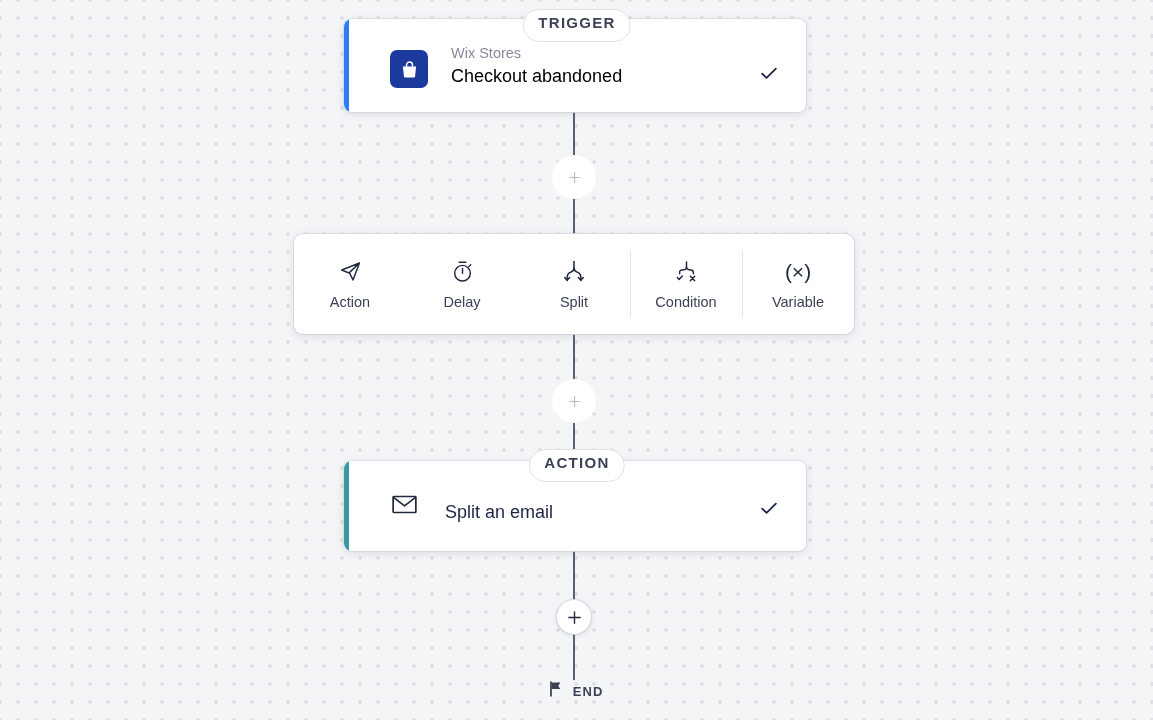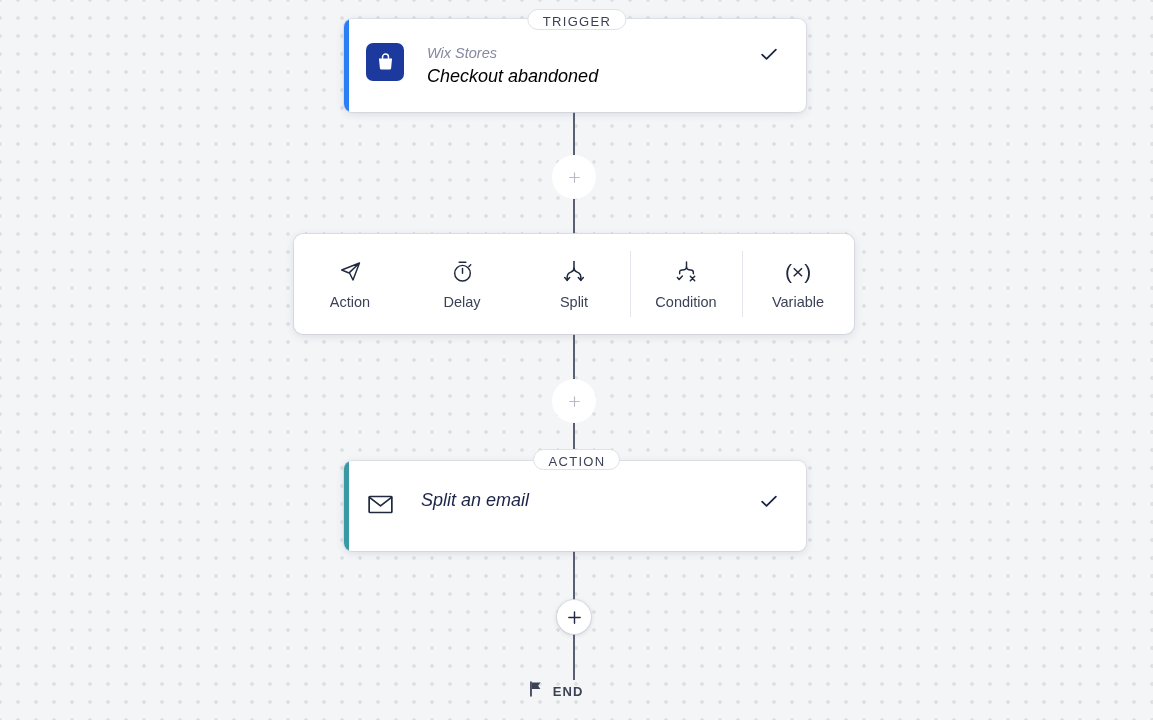--- a/index.html
+++ b/index.html
@@ -34,23 +34,23 @@
   #conn-3 { top: 548px;  height: 132px; }
 
   
   .badge {
     position: absolute;
     left: 50%;
     transform: translateX(-50%);
     background: #ffffff;
     border: 1px solid #dfe1e6;
     border-radius: 999px;
-    padding: 4px 14px 0 15px;
-    font-size: 13px;
-    font-weight: 400;
+    padding: 4px 14px 10px 15px;
+    font-size: 15px;
+    font-weight: 700;
     letter-spacing: 1.3px;
     color: #3b4256;
     z-index: 5;
     white-space: nowrap;
   }
   #badge-trigger { top: 9px; }
   #badge-action  { top: 449px; }
 
   
   .card {
@@ -68,24 +68,23 @@
     position: absolute;
     left: 0; top: 0; bottom: 0;
     width: 5px;
   }
 
   #card-trigger { top: 19px; height: 93px; }
   #card-action  { top: 461px; height: 90px; }
 
   .card-inner {
     display: flex;
-    align-items: flex-start;
+    align-items: flex-end;
     width: 100%;
-    padding: 0 26px 0 22px;
-    font-style: italic;
+    padding: 0 26px 0 46px;
   }
 
   
   .app-icon {
     width: 38px;
     height: 38px;
     border-radius: 7px;
     background: #1c399e;
     display: flex;
     align-items: center;
@@ -189,21 +188,21 @@
   #plus-3 {
     top: 617px;
     width: 34px; height: 34px;
     transform: translate(-50%, -50%);
     box-shadow: 0 1px 5px rgba(40,50,80,0.18), 0 0 0 1px rgba(224,226,233,0.9);
   }
 
   
   #end-marker {
     position: absolute;
-    left: 556px;
+    left: 576px;
     top: 691px;
     transform: translate(-50%, -50%);
     display: flex;
     align-items: center;
     gap: 9px;
     z-index: 5;
     justify-content: center;
   }
   #end-label {
     font-size: 13px;

